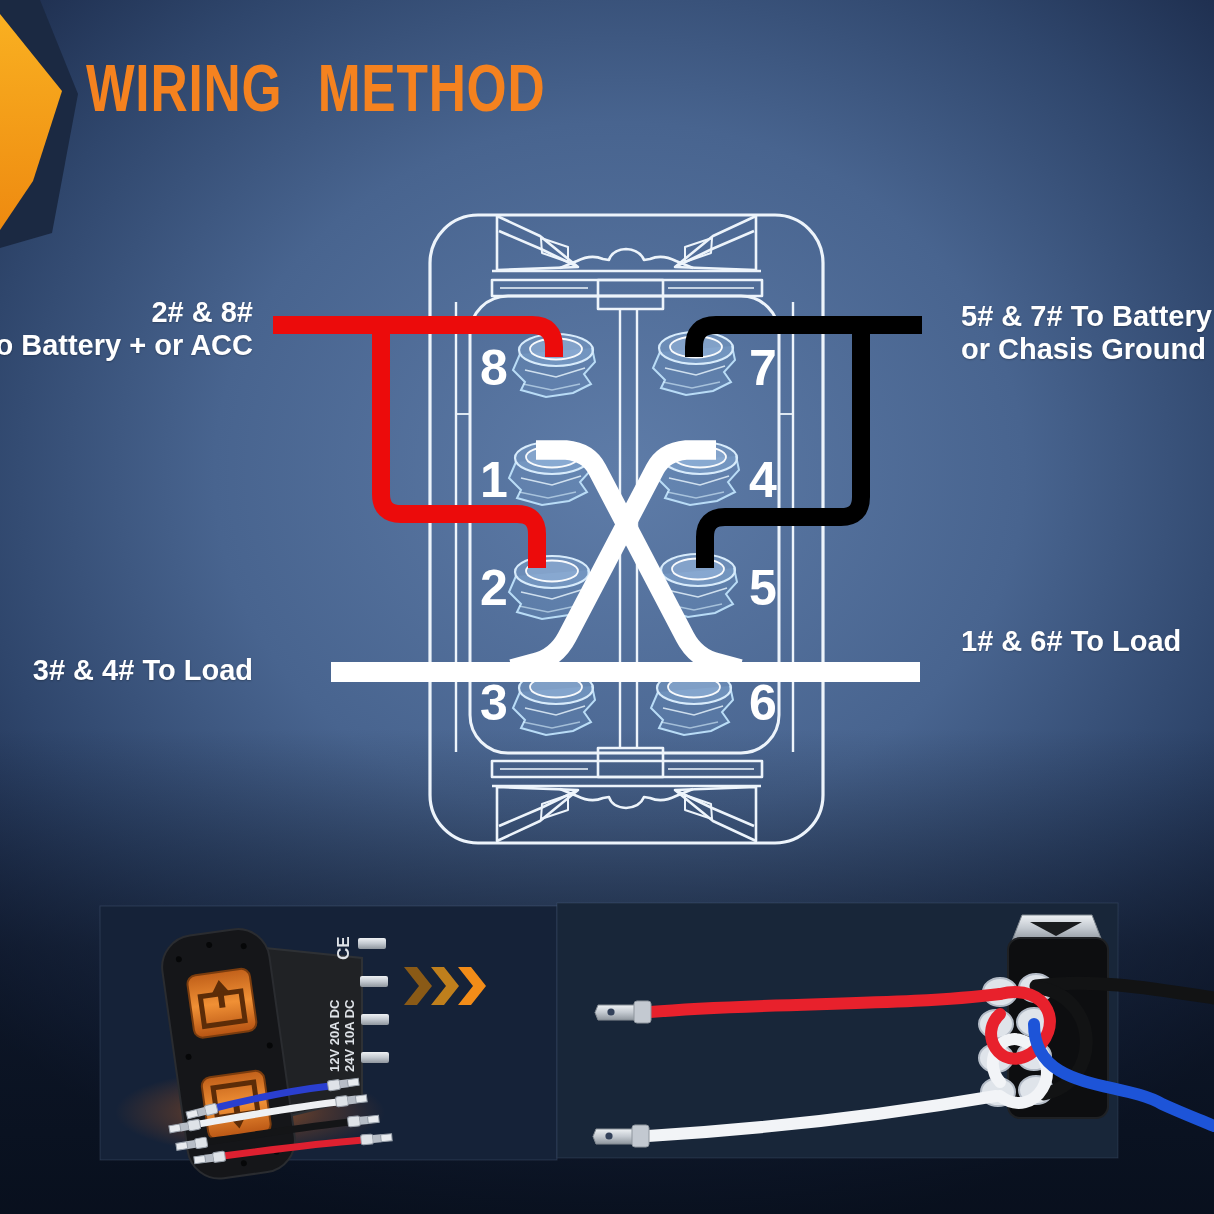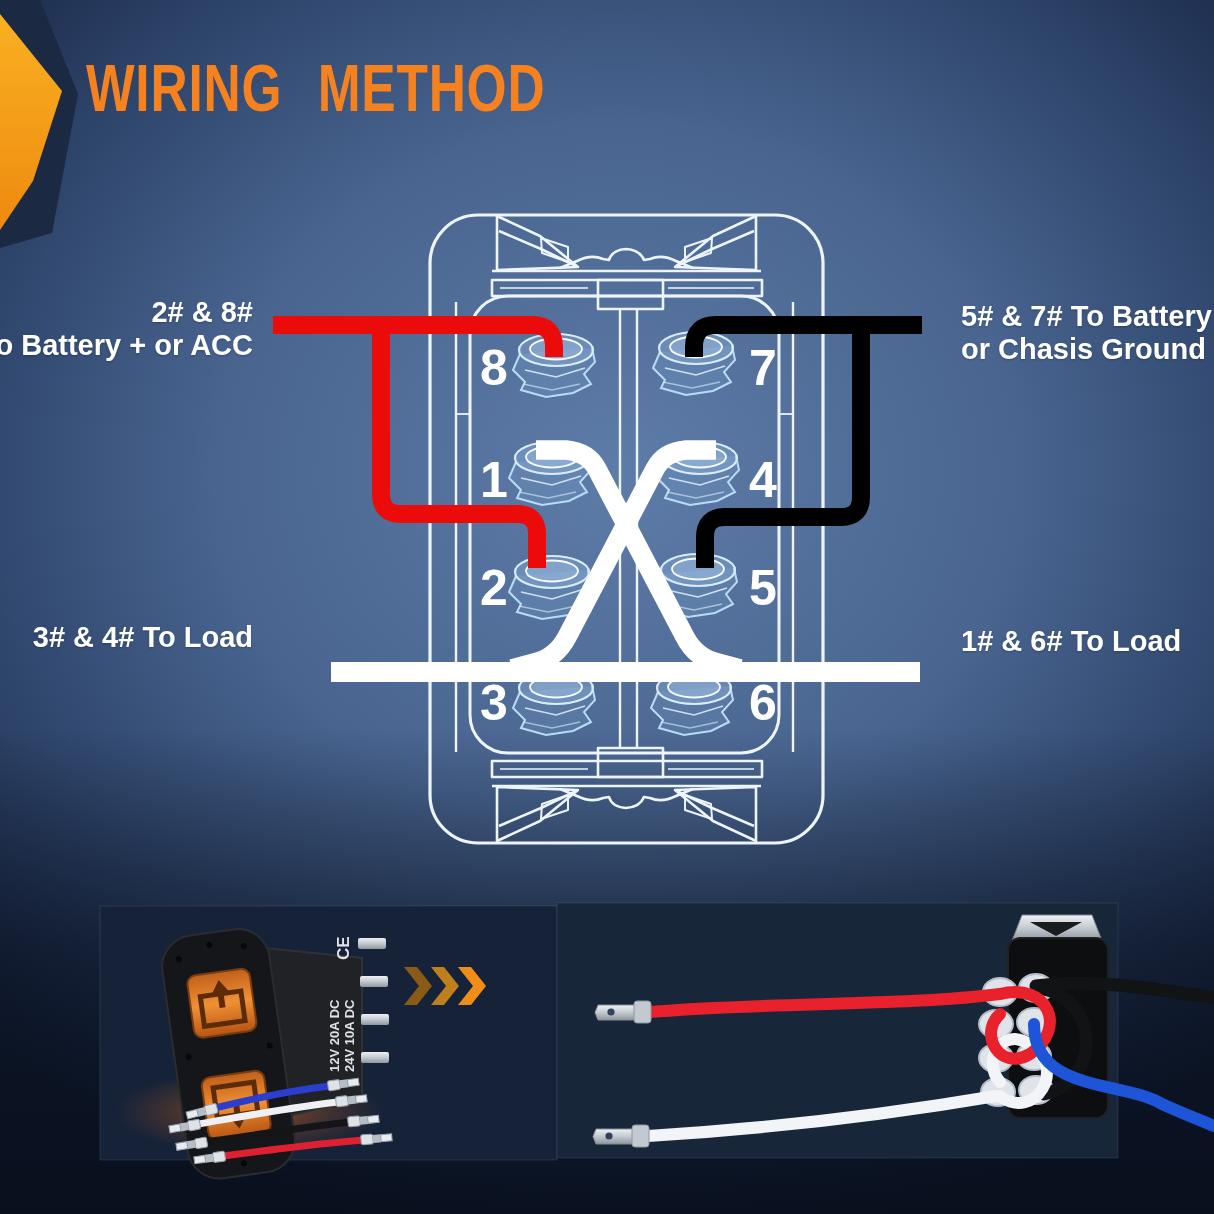--- a/index.html
+++ b/index.html
@@ -257,19 +257,19 @@
 <div class="wlabel ra" style="right:961px;top:296px;">
   <div>2# &amp; 8#</div>
   <div>To Battery + or ACC</div>
 </div>
 
 <div class="wlabel" style="left:961px;top:300px;">
   <div>5# &amp; 7# To Battery -</div>
   <div>or Chasis Ground</div>
 </div>
 
-<div class="wlabel ra" style="right:961px;top:621px;">
+<div class="wlabel ra" style="right:961px;top:654px;">
   <div>3# &amp; 4# To Load</div>
 </div>
 
 <div class="wlabel" style="left:961px;top:625px;">
   <div>1# &amp; 6# To Load</div>
 </div>
 
 </body></html>

